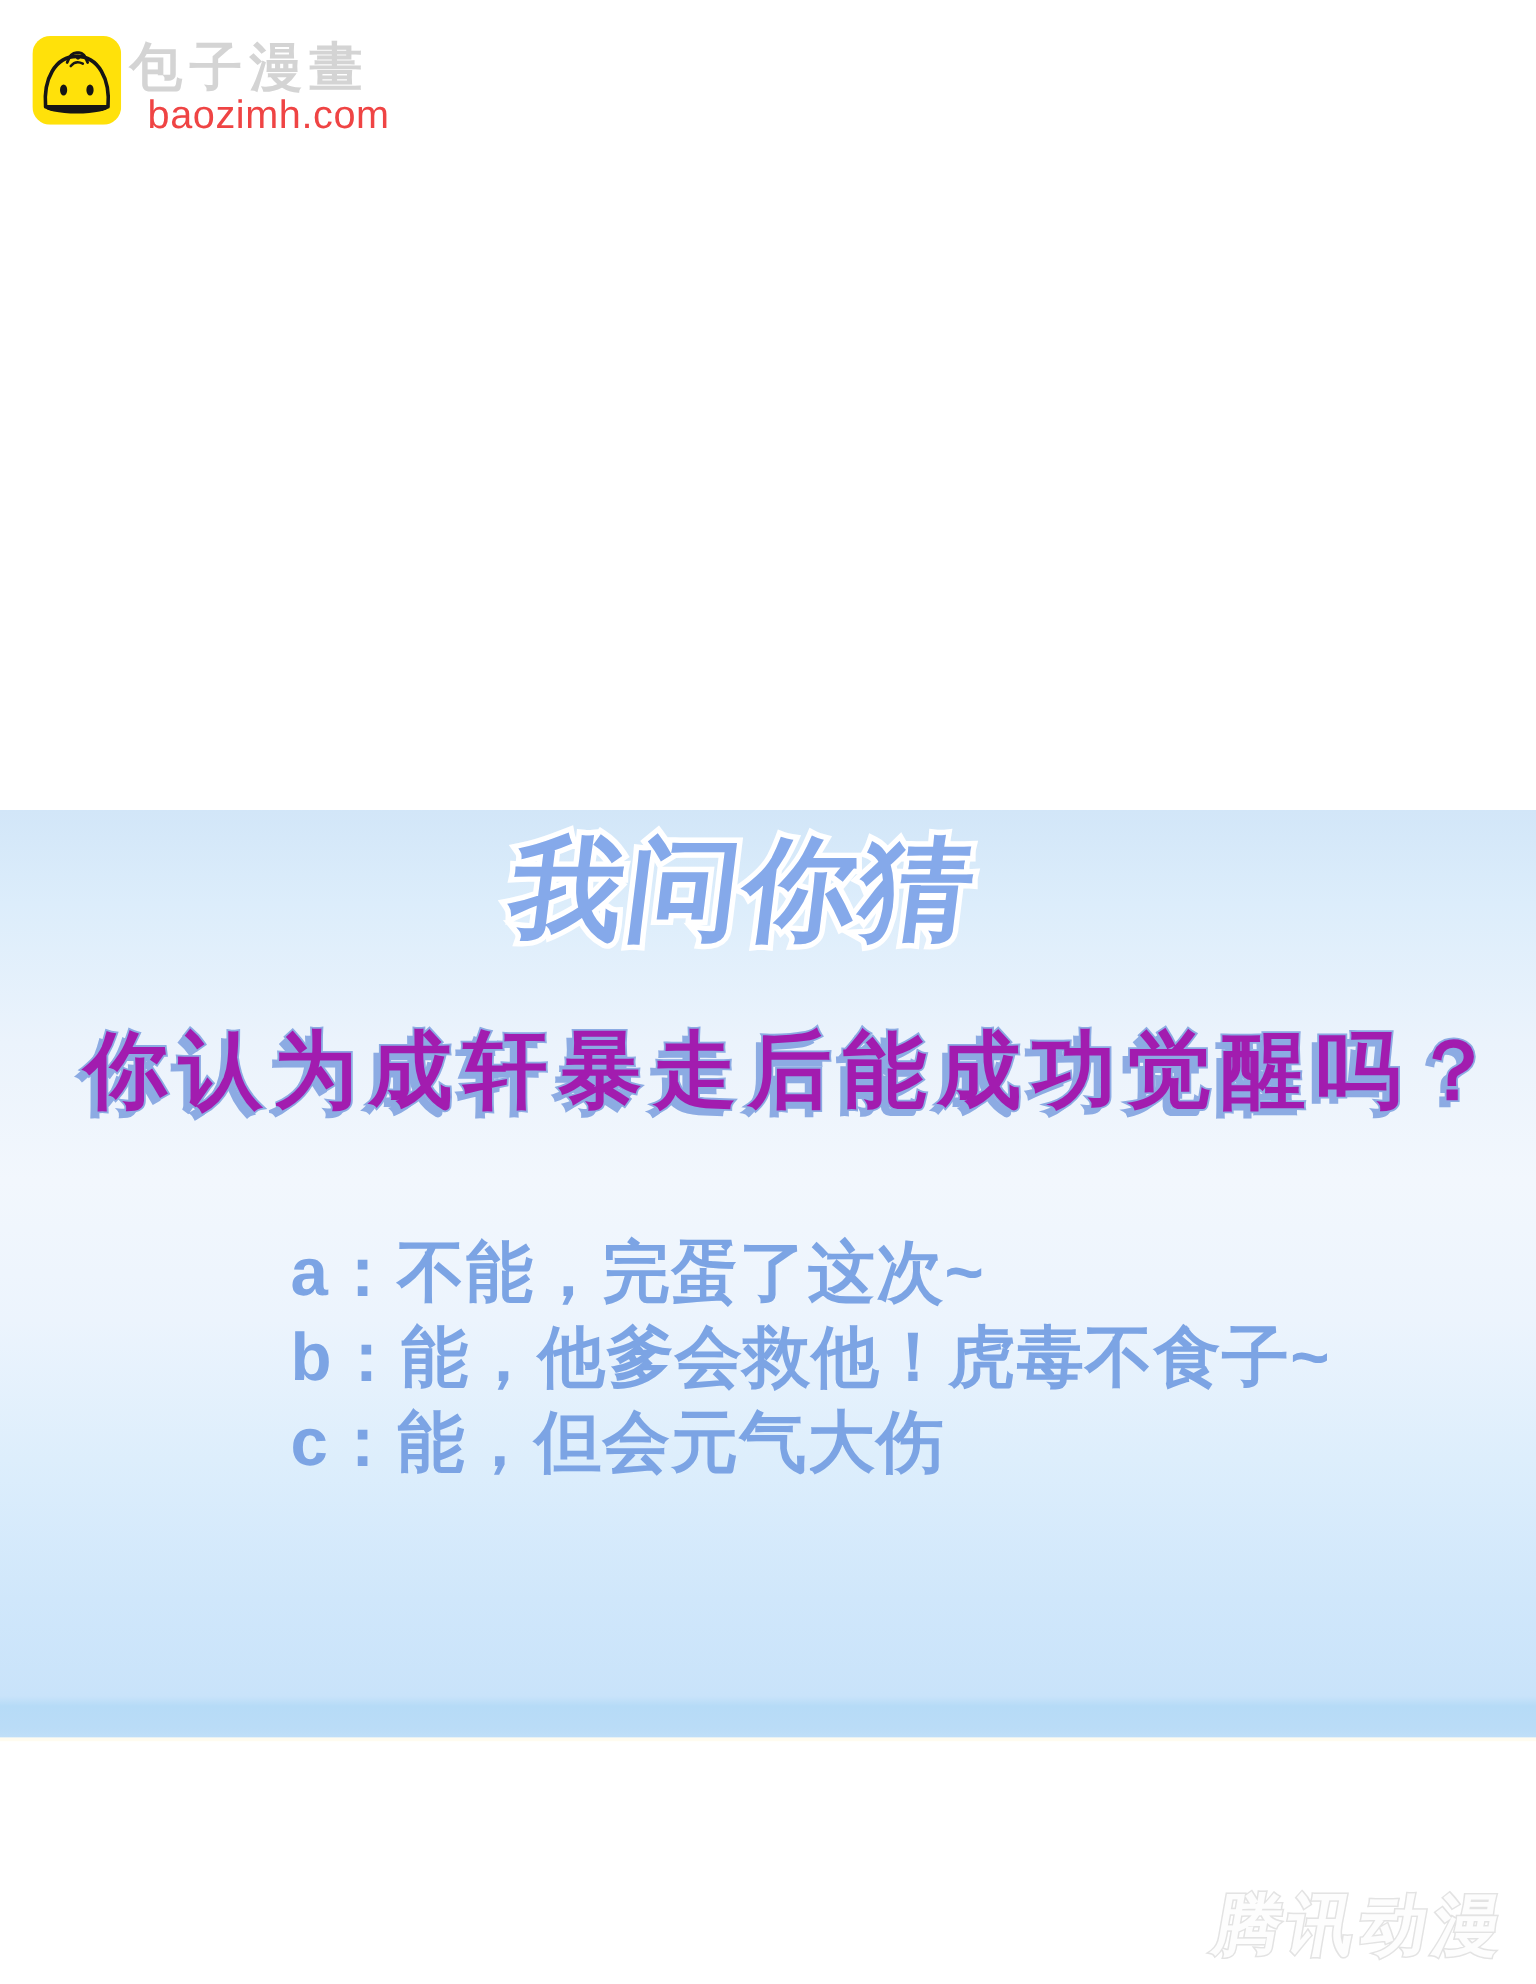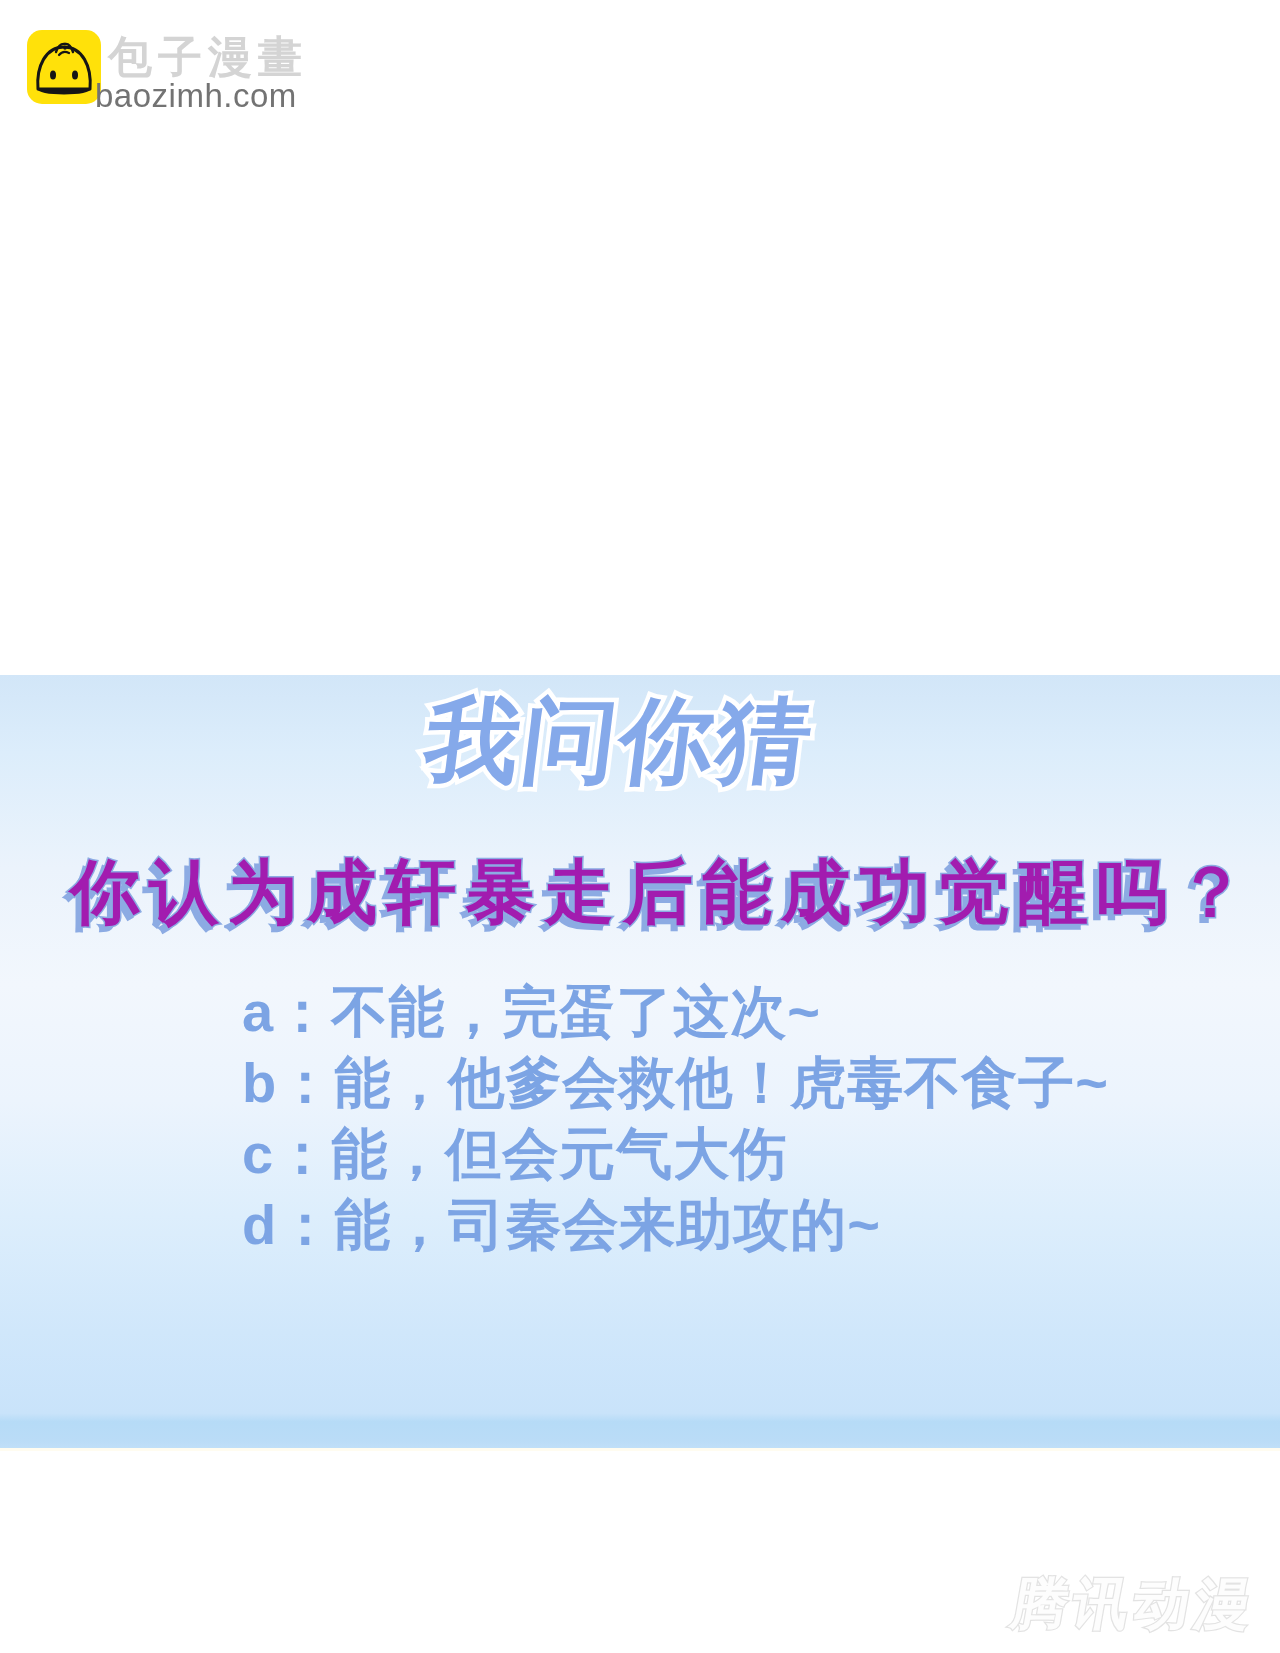--- a/index.html
+++ b/index.html
@@ -13,23 +13,23 @@
 
   
   #brand{position:absolute;left:27px;top:30px;width:500px;height:90px;text-align:center;}
   #brand-logo{position:absolute;left:0;top:0;width:74px;height:74px;}
   #brand-name{
     position:absolute;left:81px;top:4px;
     font-size:44px;line-height:46px;font-weight:600;
     color:var(--gray-text,#d4d4d4);letter-spacing:6px;white-space:nowrap;
   }
   #brand-domain{
-    position:absolute;left:68px;top:49px;
+    position:absolute;left:96px;top:49px;
     font-size:33px;line-height:34px;font-weight:400;
-    color:#737373;letter-spacing:0.5px;white-space:nowrap;
+    color:#ef4444;letter-spacing:0.5px;white-space:nowrap;
   }
 
   
   #poll-panel{
     position:absolute;left:0;top:675px;width:1280px;height:773px;
     background:linear-gradient(180deg,
       #d2e6f8 0%,
       #dcedfb 10%,
       #ebf3fc 25%,
       #f2f7fd 40%,
@@ -62,21 +62,21 @@
     position:absolute;left:70px;top:846px;width:1200px;
     font-size:70px;line-height:92px;font-weight:bold;
     letter-spacing:9px;white-space:nowrap;
     color:#a21caf;
     -webkit-text-stroke:3px var(--outline-blue,#8cabe3);
     paint-order:stroke fill;
     text-shadow:-6px 6px 0 var(--outline-blue,#8cabe3);
   }
 
   .poll-options{
-    position:absolute;left:242px;top:976px;width:1000px;
+    position:absolute;left:242px;top:1024px;width:1000px;
   }
   .poll-option{
     font-size:56px;line-height:71px;font-weight:bold;
     letter-spacing:1px;white-space:nowrap;
     color:var(--accent-blue,#7ca4e4);
   }
 
   
   #watermark{
     position:absolute;right:24px;top:1572px;
@@ -113,18 +113,17 @@
   <div id="panel-bottom-line"></div>
 
   <div class="poll-title">我问你猜</div>
 
   <div class="poll-question">你认为成轩暴走后能成功觉醒吗？</div>
 
   <div class="poll-options">
     <div class="poll-option">a：不能，完蛋了这次~</div>
     <div class="poll-option">b：能，他爹会救他！虎毒不食子~</div>
     <div class="poll-option">c：能，但会元气大伤</div>
-    <div class="poll-option">d：能，司秦会来助攻的~</div>
   </div>
 
   <div id="watermark">腾讯动漫</div>
 
 </div>
 
 </body></html>

